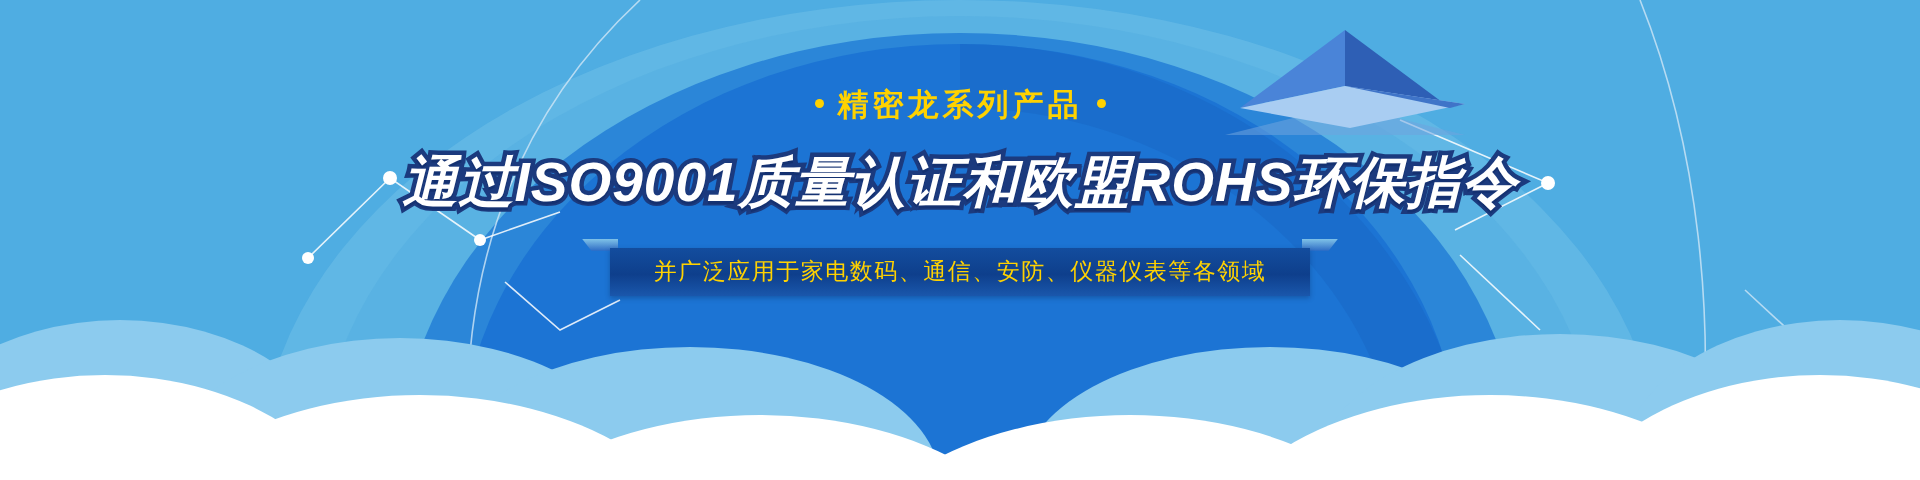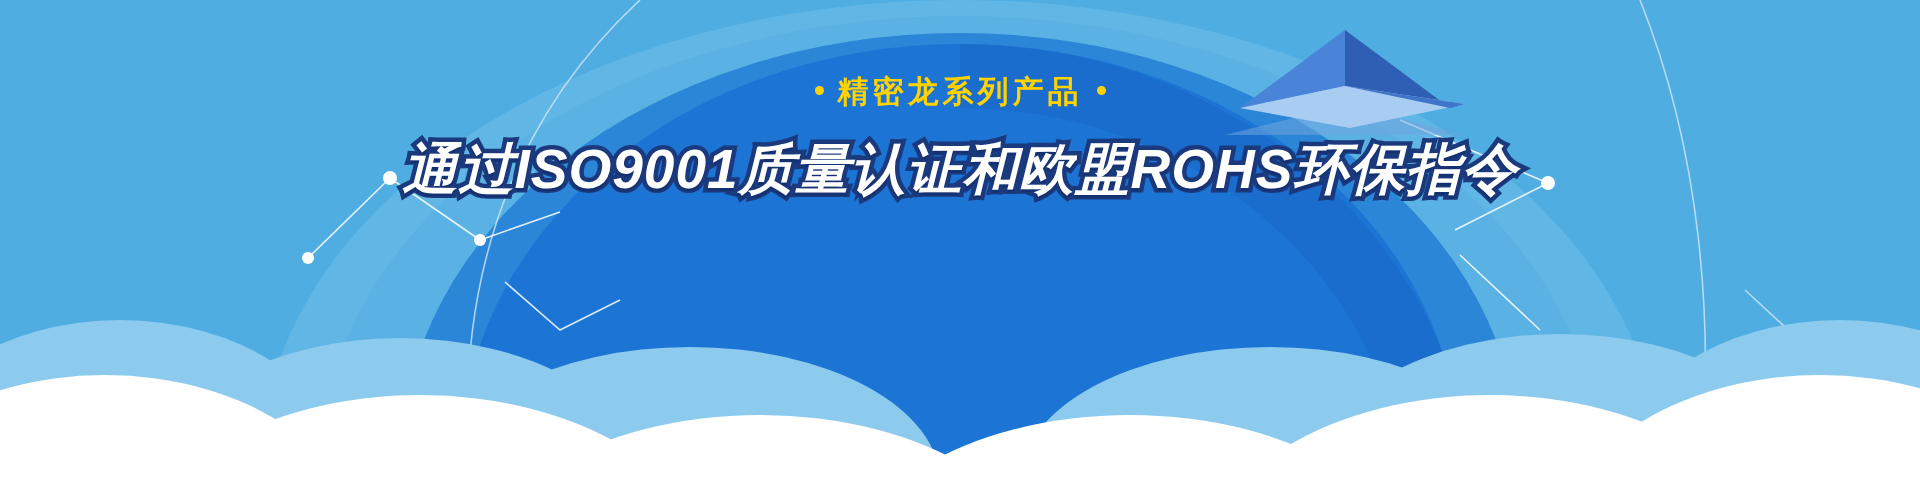--- a/index.html
+++ b/index.html
@@ -14,21 +14,21 @@
     background:#4FADE2;
   }
 
   
   .layer { position:absolute; top:0; left:0; width:100%; height:100%; }
   .svg-layer { display:block; }
 
   
   .content {
     position:absolute;
-    left:0; top:4px;
+    left:0; top:17px;
     width:100%;
     text-align:center;
     z-index:40;
   }
 
   .eyebrow {
     margin-top:72px;
     color:#FFD200;
     font-size:31px;
     font-weight:bold;
@@ -160,15 +160,22 @@
   </svg>
 
   <div class="content">
 
     <div class="eyebrow">
       <span class="dot"></span><span>精密龙系列产品</span><span class="dot"></span>
     </div>
 
     <div class="headline">通过ISO9001质量认证和欧盟ROHS环保指令</div>
 
+    <div class="ribbon-wrap">
+      <span class="ribbon-tail left"></span>
+      <span class="ribbon-tail right"></span>
+      <div class="ribbon">
+        <span class="ribbon-text">并广泛应用于家电数码、通信、安防、仪器仪表等各领域</span>
+      </div>
+    </div>
 
   </div>
 </div>
 
 </body></html>

